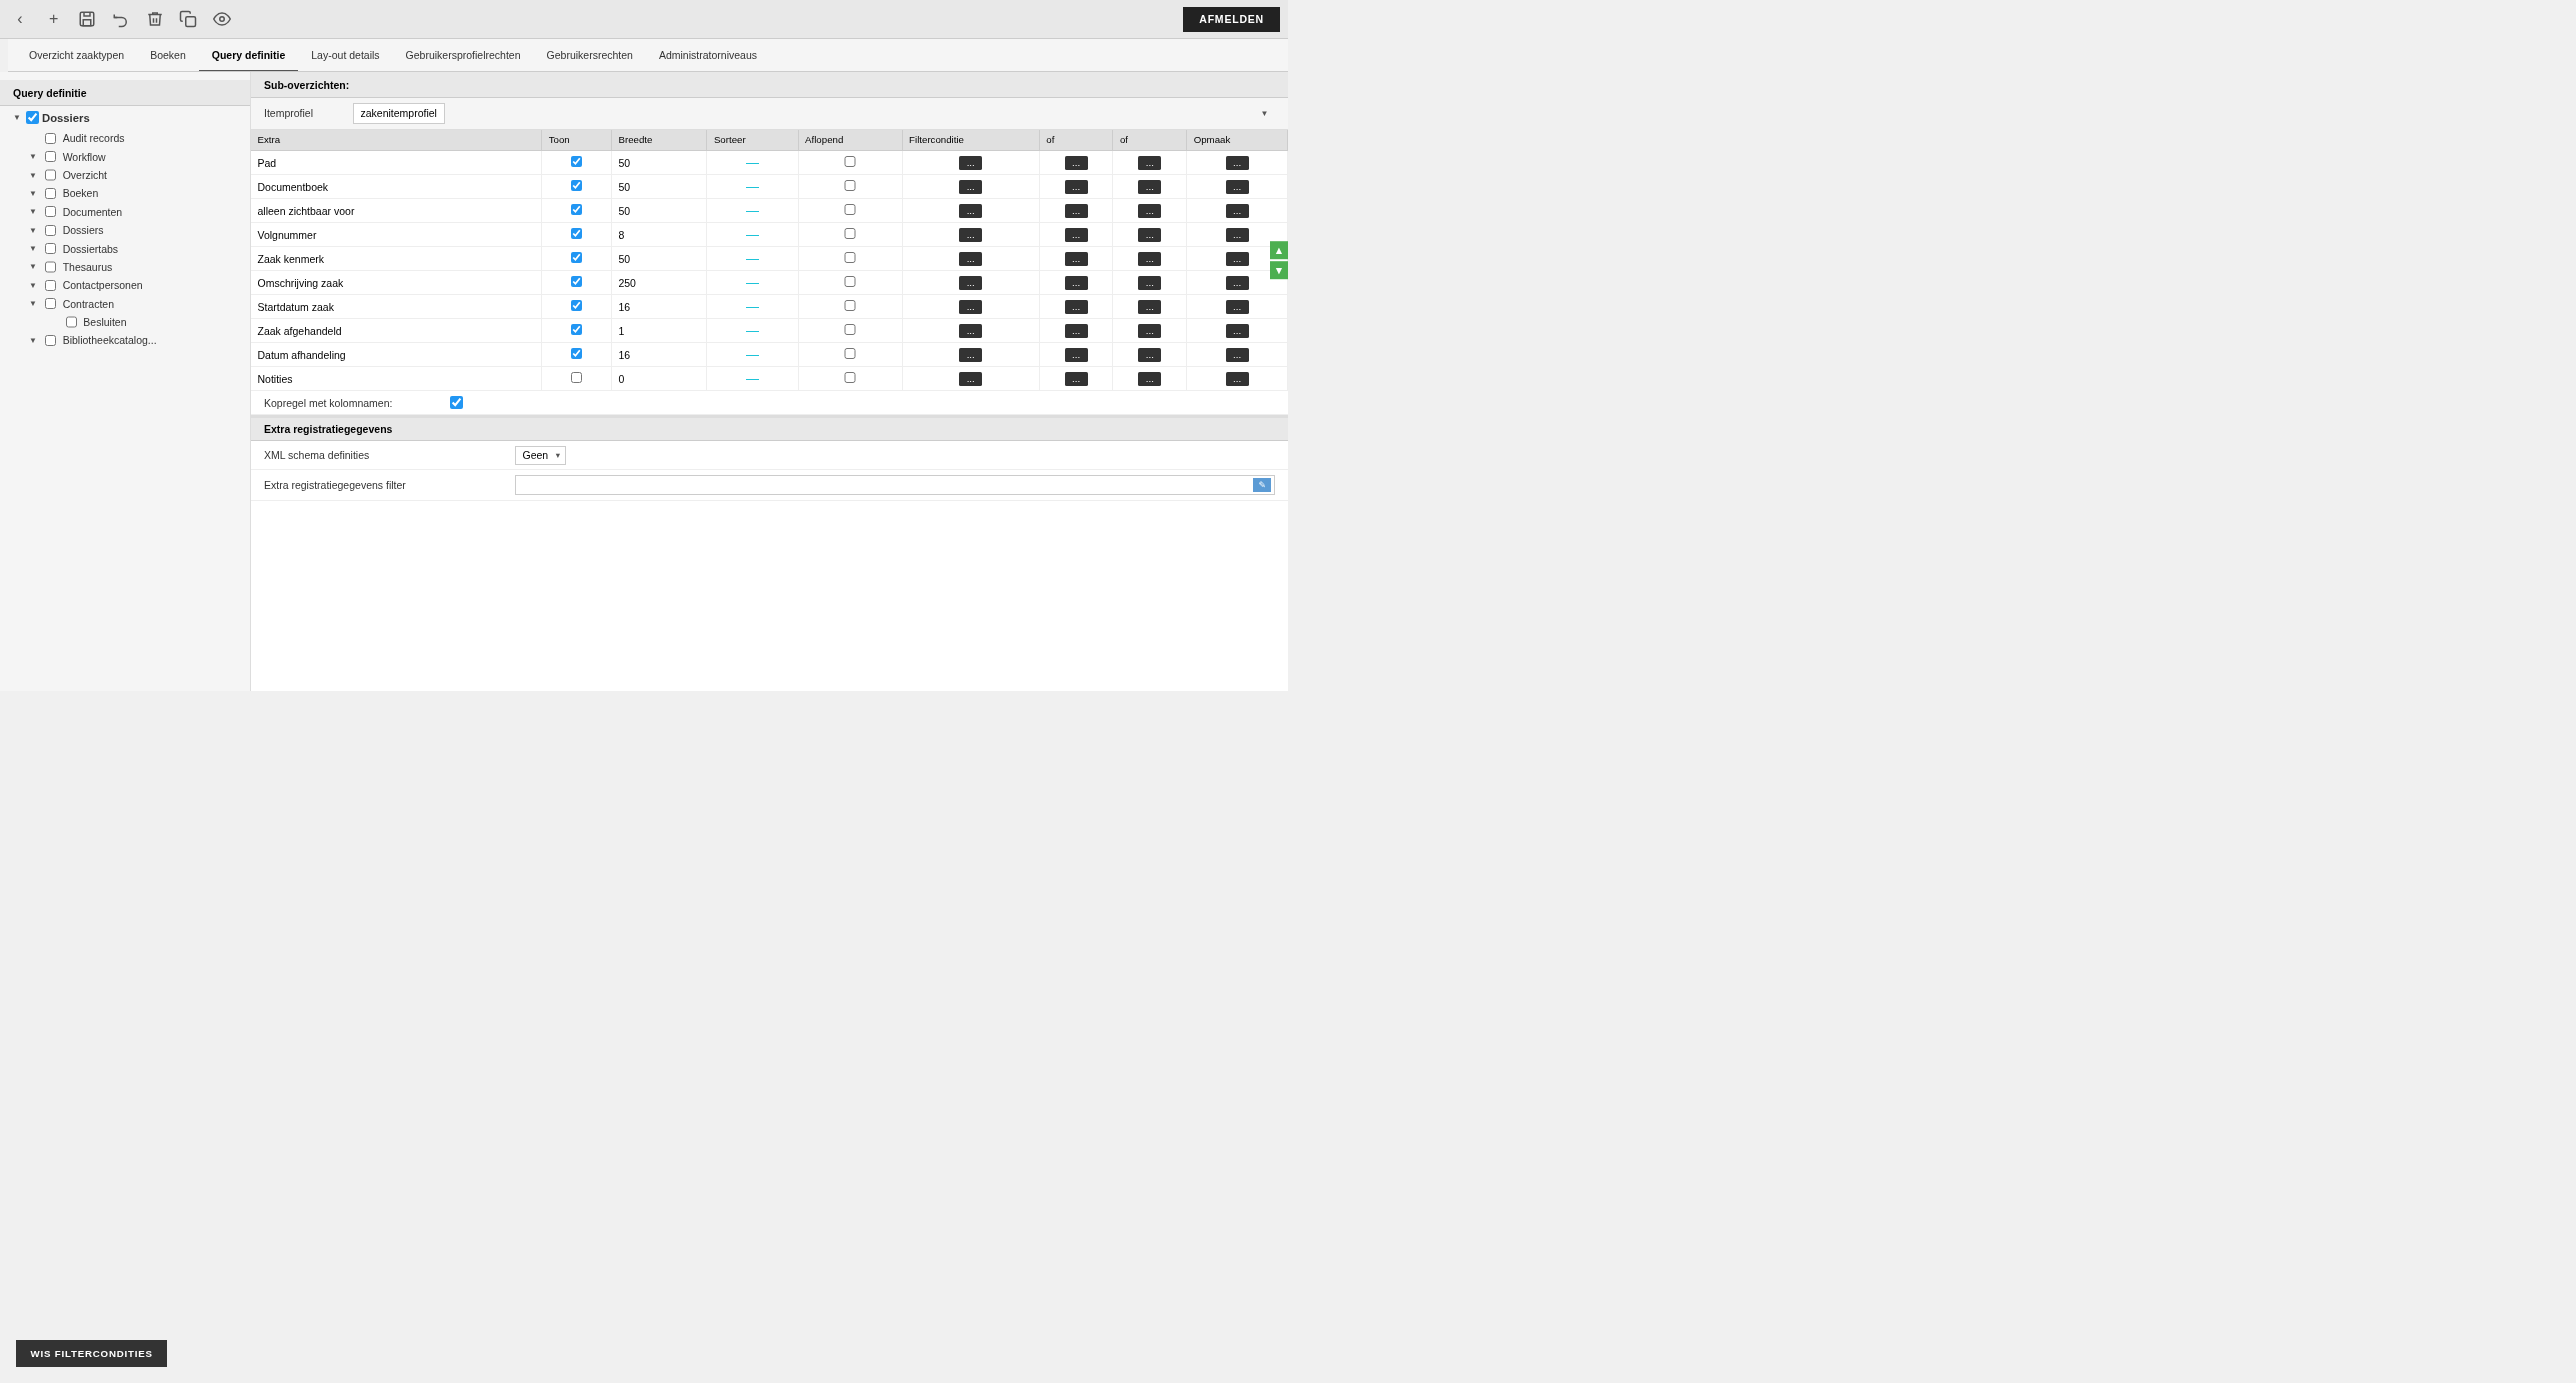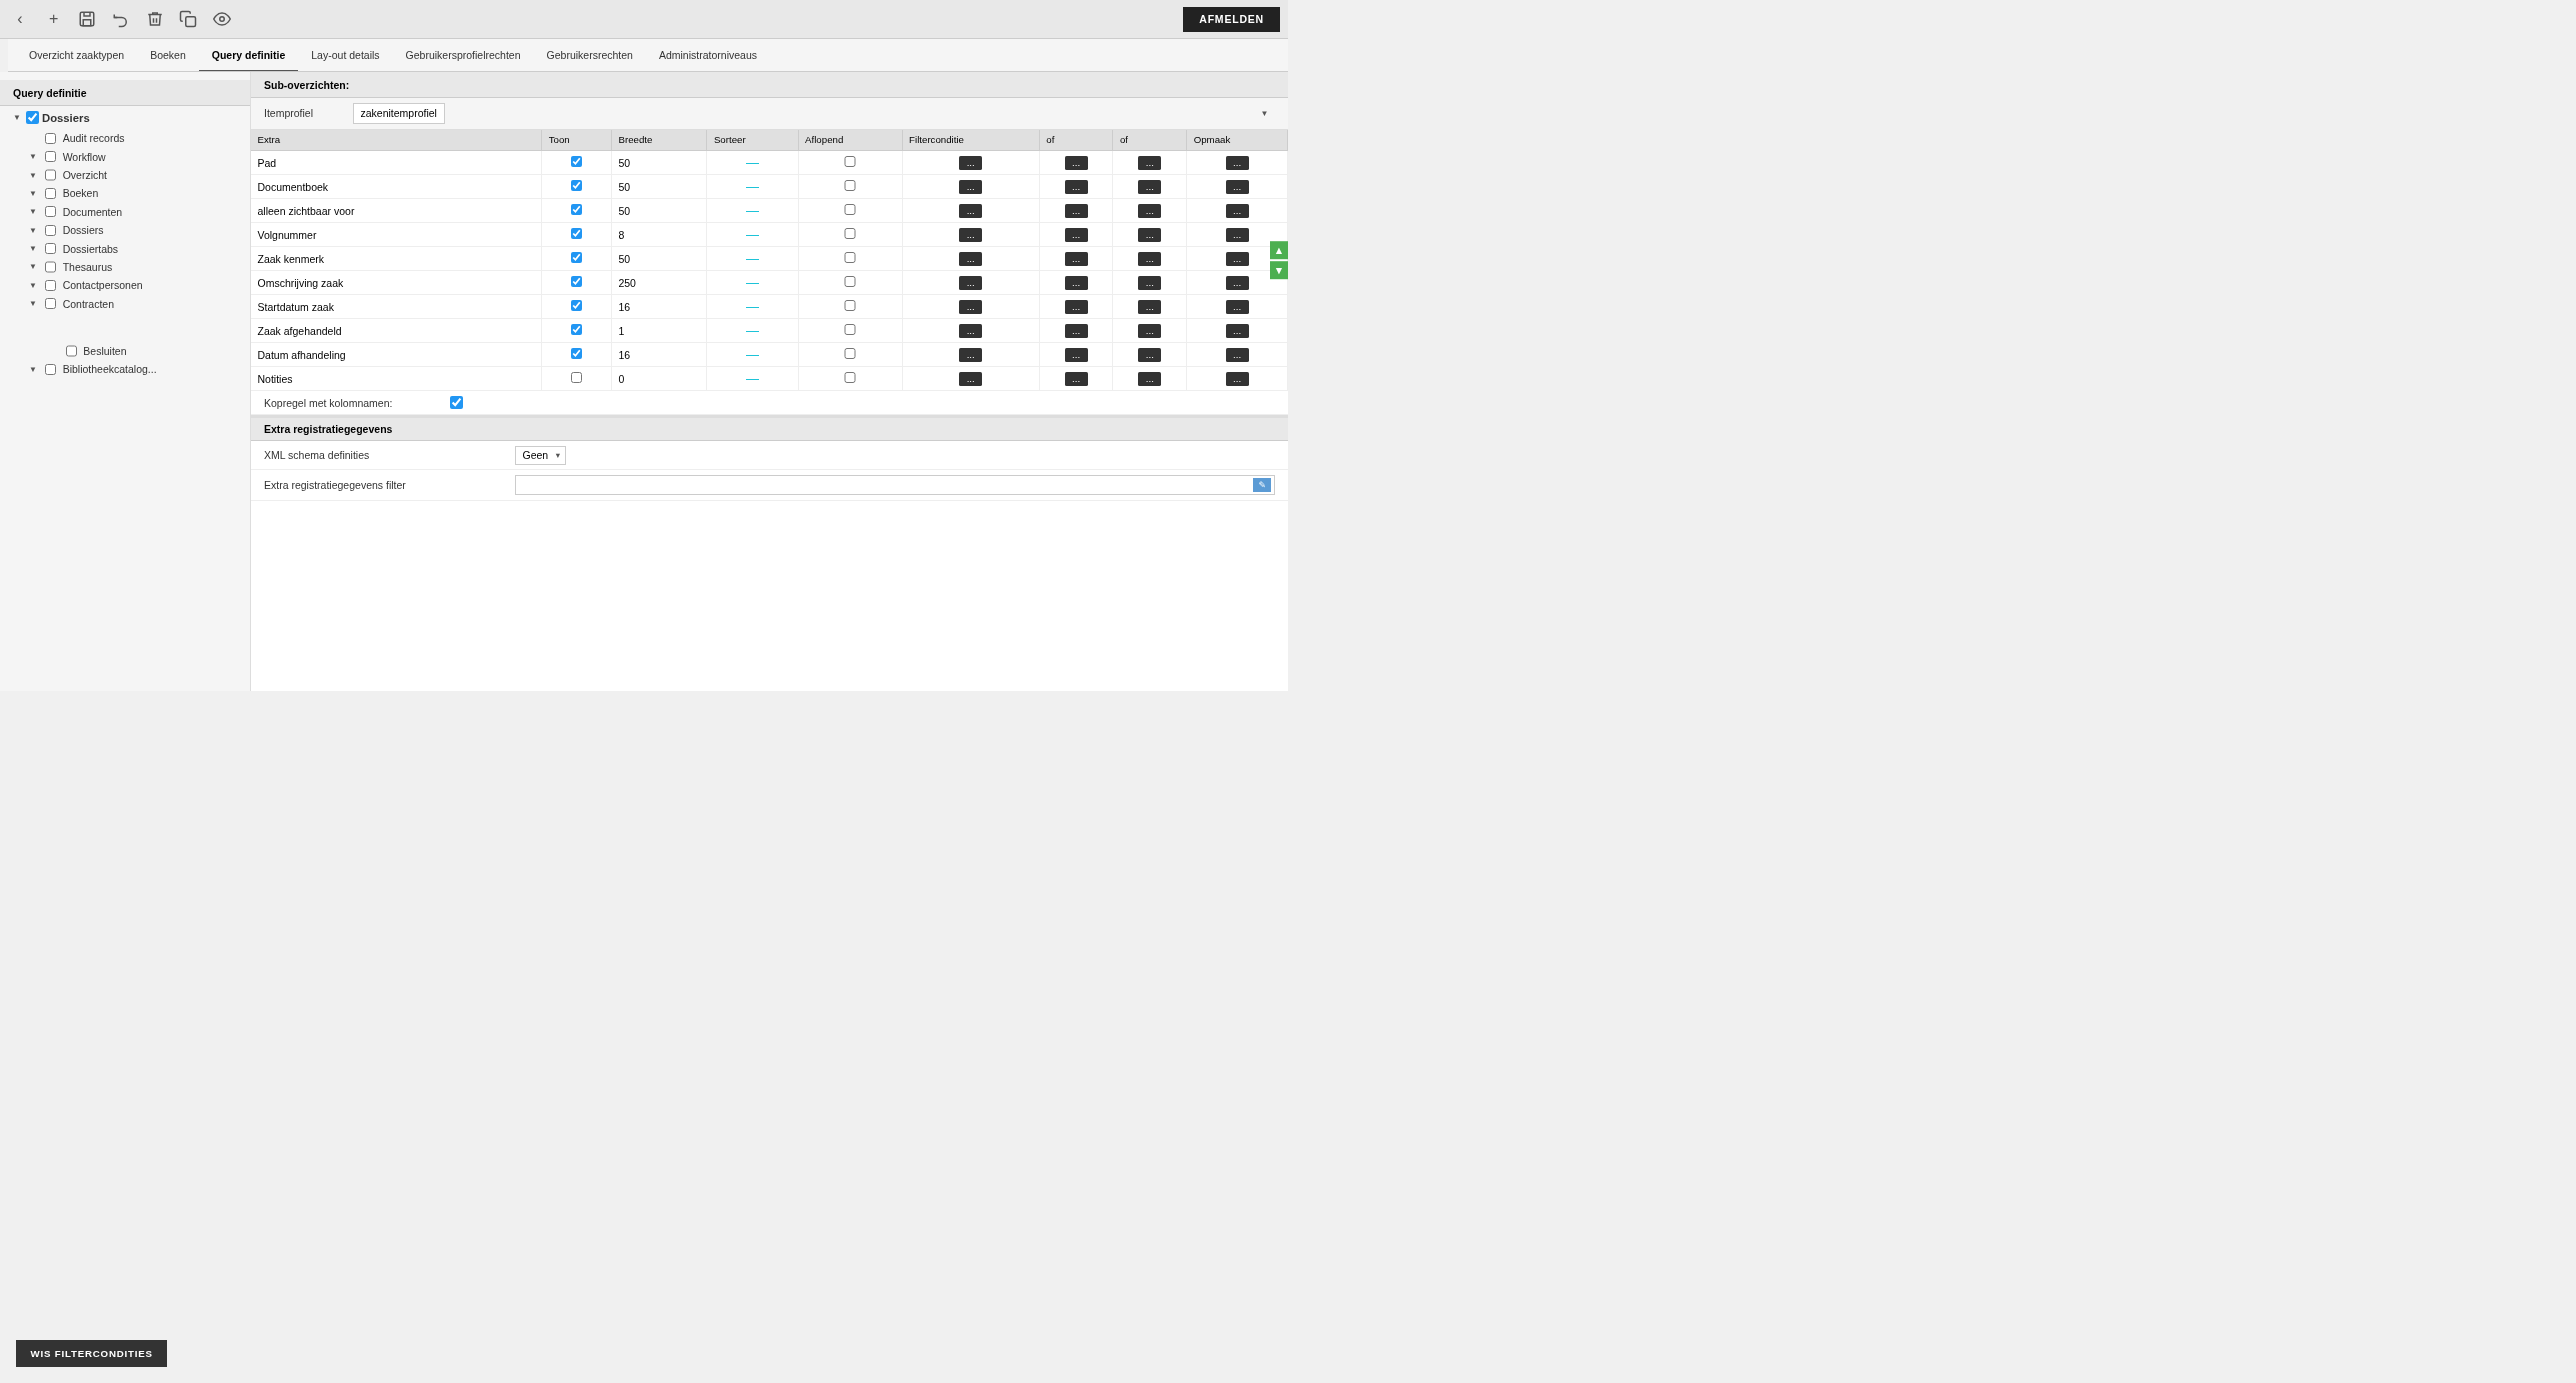--- a/index.html
+++ b/index.html
@@ -294,21 +294,21 @@
         <input type="checkbox" class="tree-checkbox" style="">
         <span class="tree-label">Contactpersonen</span>
       </div>
 
       <div class="tree-item">
         <span class="tree-arrow">▼</span>
         <input type="checkbox" class="tree-checkbox" style="">
         <span class="tree-label">Contracten</span>
       </div>
 
-      <div class="tree-item" style="padding-left: 32px; margin-top: 29px;">
+      <div class="tree-item" style="padding-left: 32px;">
         <span style="width:11.3px"></span>
         <input type="checkbox" class="tree-checkbox" style="">
         <span class="tree-label">Besluiten</span>
       </div>
 
       <div class="tree-item">
         <span class="tree-arrow">▼</span>
         <input type="checkbox" class="tree-checkbox" style="">
         <span class="tree-label">Bibliotheekcatalog...</span>
       </div>

